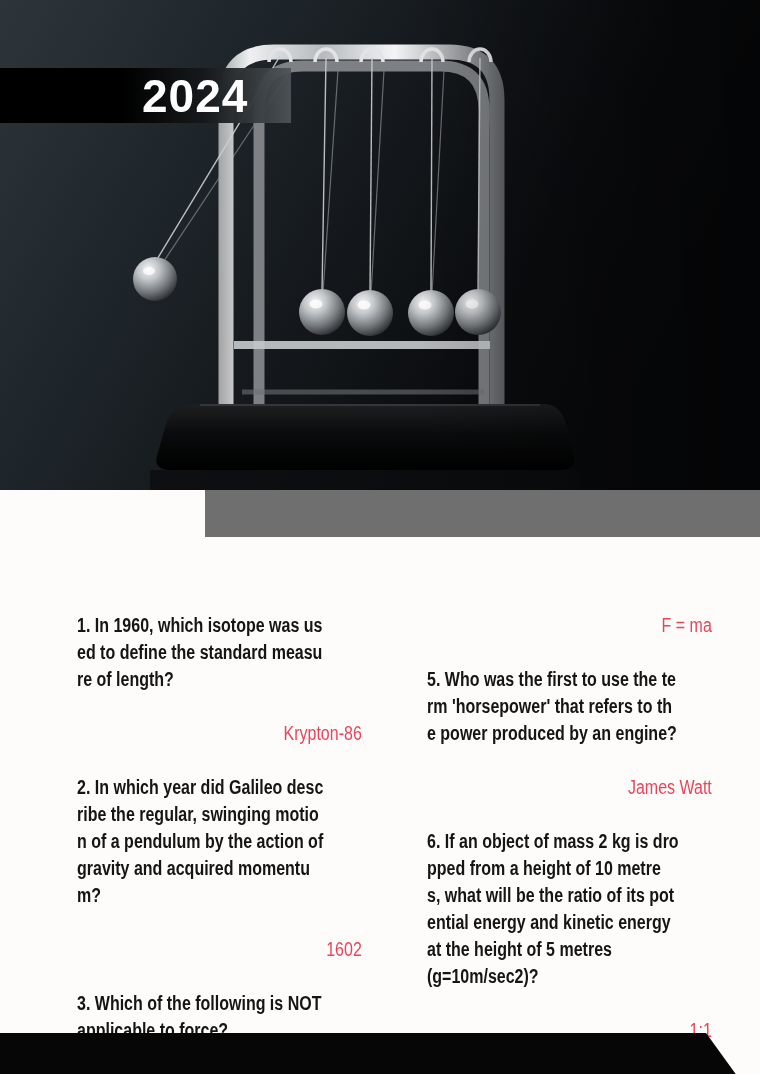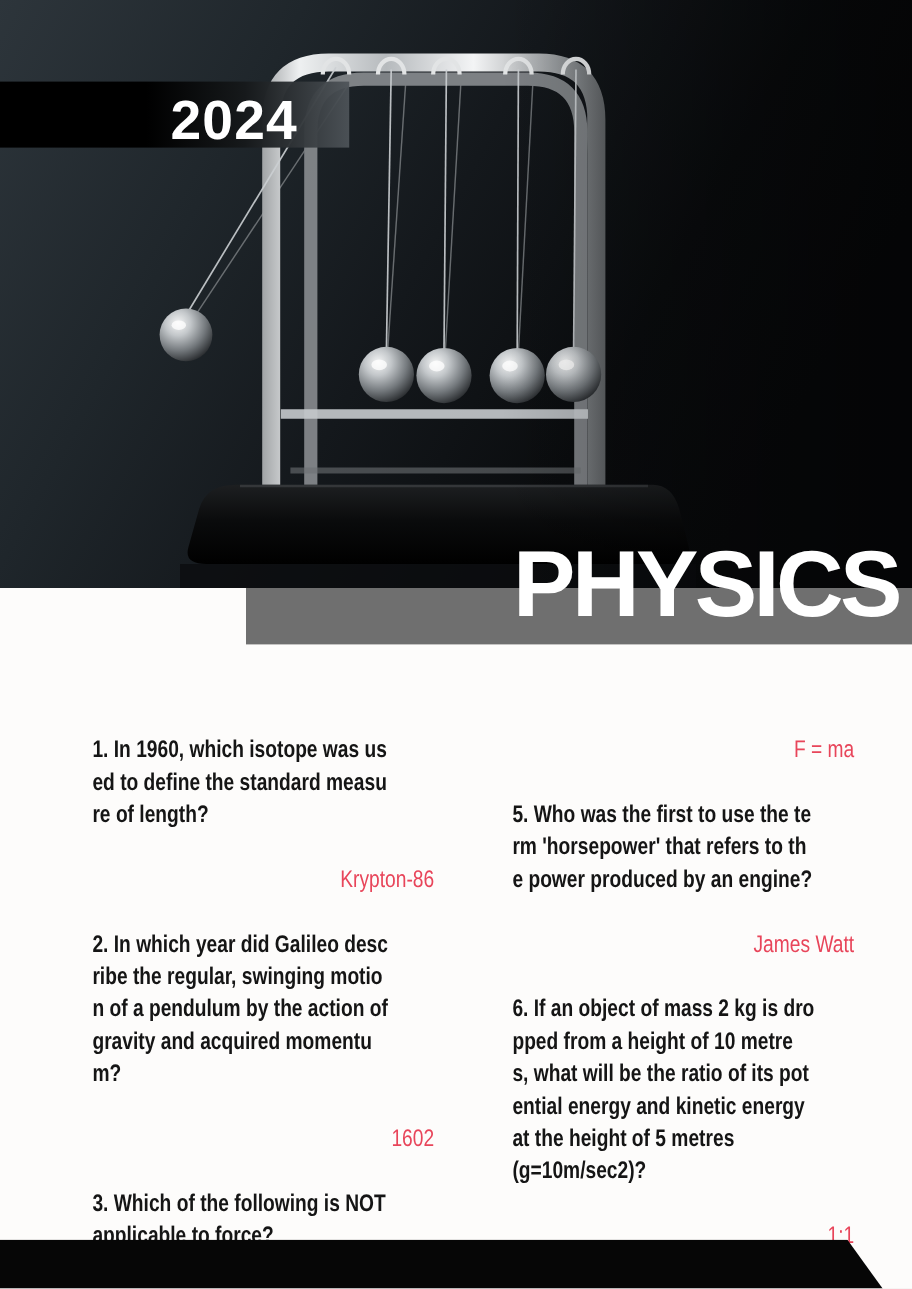--- a/index.html
+++ b/index.html
@@ -8,21 +8,21 @@
     background:#fdfcfb;overflow:hidden;
     font-family:"Liberation Sans",sans-serif;
   }
   
   .photo{position:absolute;left:0;top:0;width:760px;height:490px;}
   .photo svg{display:block;}
   
   .year-banner{
     position:absolute;left:0;top:68px;width:291px;height:55px;z-index:3;
     background:linear-gradient(90deg,#000 0%,#000 42%,#16191b 70%,rgba(78,84,89,.93) 100%);
-    display:flex;align-items:flex-end;
+    display:flex;align-items:center;
   }
   .year-banner .year{
     padding-left:142px;color:#fff;font-size:46px;font-weight:bold;
     letter-spacing:1px;line-height:1;
   }
   
   .title-banner{
     position:absolute;left:205px;top:490px;width:555px;height:47px;
     background:#6f6f6f;z-index:2;
   }
@@ -143,21 +143,20 @@
 
       <rect x="0" y="0" width="760" height="490" fill="url(#rightShade)"></rect>
     </svg>
   </div>
 
   <div class="year-banner">
     <span class="year">2024</span>
   </div>
 
   <div class="title-banner"></div>
-  <div class="title-text">PHYSICS</div>
 
   <div class="col col-left">
     <div class="question">1. In 1960, which isotope was us
 ed to define the standard measu
 re of length?</div>
     <div class="answer">Krypton-86</div>
     <div class="question">2. In which year did Galileo desc
 ribe the regular, swinging motio
 n of a pendulum by the action of
 gravity and acquired momentu

